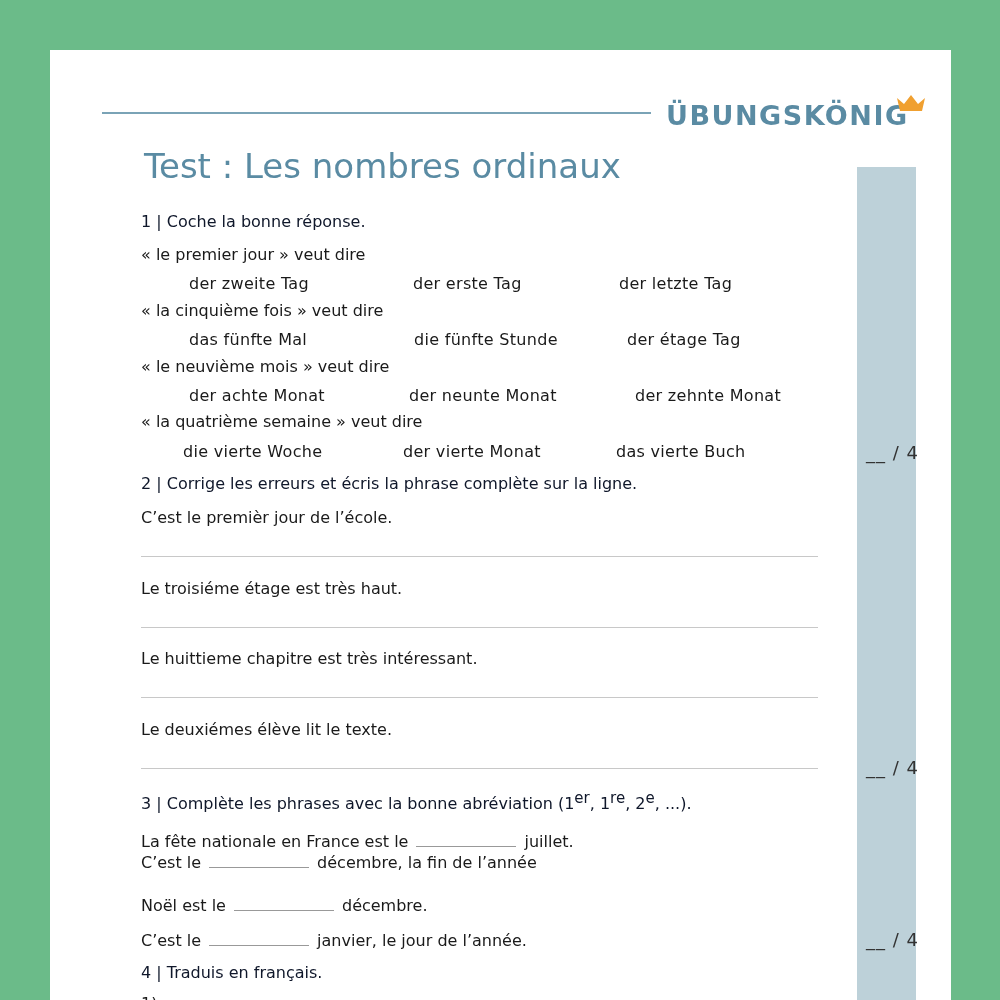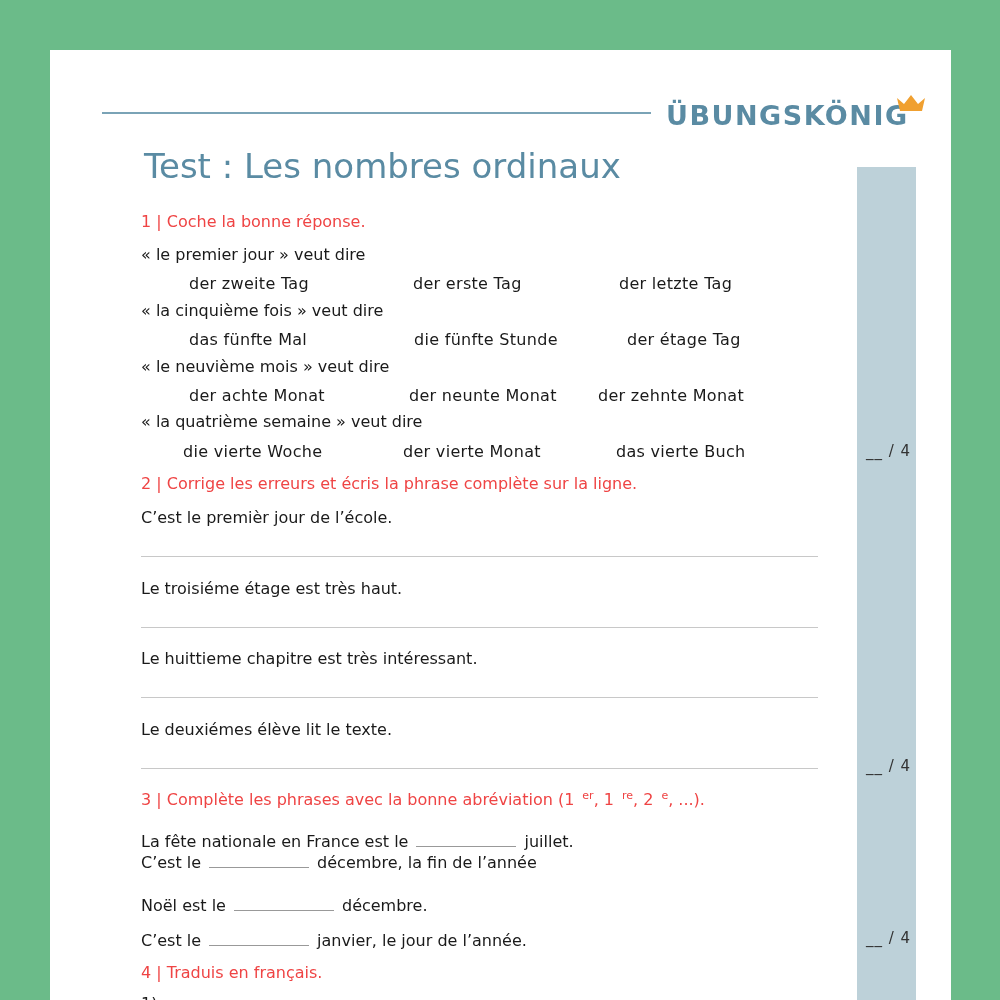--- a/index.html
+++ b/index.html
@@ -2,28 +2,28 @@
 <html><head>
 <meta charset="utf-8">
 <style>
   html, body { margin:0; padding:0; }
   body { width:1000px; height:1000px; background:#6bbb89; position:relative; overflow:hidden; font-family:"DejaVu Sans", sans-serif; }
   .page { position:absolute; left:50px; top:50px; width:901px; height:960px; background:#ffffff; }
   .hr-top { position:absolute; left:52px; top:62px; width:549px; height:2px; background:#7aa3b6; }
   .logo { position:absolute; left:616px; top:50px; font-family:"DejaVu Sans", sans-serif; font-weight:bold; font-size:27px; letter-spacing:1.5px; color:#5a8ba3; }
   .crown { position:absolute; left:847px; top:45px; width:28px; height:16px; }
   .sidebar { position:absolute; left:807px; top:117px; width:59px; height:850px; background:#bdd1d9; }
-  .score { position:absolute; left:816px; font-size:15px; color:#333; letter-spacing:1px; }
+  .score { position:absolute; left:816px; font-size:18px; color:#333; letter-spacing:1px; }
   .title { position:absolute; left:94px; top:96px; font-size:34px; color:#5a8ba3; margin:0; font-weight:normal; }
-  .sec-head { position:absolute; left:91px; font-size:16px; color:#ef4444; }
+  .sec-head { position:absolute; left:91px; font-size:16px; color:#0f172a; }
   .txt { position:absolute; font-size:16px; color:#1a1a1a; white-space:nowrap; }
   .opt { position:absolute; font-size:16px; color:#1a1a1a; white-space:nowrap; letter-spacing:0.3px;text-align:center; }
   .ansline { position:absolute; left:91px; width:677px; height:0; border-top:1px solid #c8c8c8; }
   .blank { display:inline-block; width:100px; border-bottom:1px solid #999; margin:0 8px; vertical-align:baseline; height:1em; }
-  sup { font-size:11px;margin-left:8px; }
+  sup { font-size:15px; }
 </style>
 </head>
 <body>
 
 <div class="page">
   <div class="hr-top"></div>
   <div class="logo">ÜBUNGSKÖNIG</div>
   <svg class="crown" viewBox="0 0 28 16">
     <polygon points="0,3 7,9 14,0 21,9 28,3 25,16 3,16" fill="#f0a030"></polygon>
   </svg>
@@ -40,21 +40,21 @@
   <div class="opt" style="left:569px;top:224px">der letzte Tag</div>
 
   <div class="txt" style="left:91px;top:251px">« la cinquième fois » veut dire</div>
   <div class="opt" style="left:139px;top:280px">das fünfte Mal</div>
   <div class="opt" style="left:364px;top:280px">die fünfte Stunde</div>
   <div class="opt" style="left:577px;top:280px">der étage Tag</div>
 
   <div class="txt" style="left:91px;top:307px">« le neuvième mois » veut dire</div>
   <div class="opt" style="left:139px;top:336px">der achte Monat</div>
   <div class="opt" style="left:359px;top:336px">der neunte Monat</div>
-  <div class="opt" style="left:548px;top:336px">der zehnte Monat</div>
+  <div class="opt" style="left:585px;top:336px">der zehnte Monat</div>
 
   <div class="txt" style="left:91px;top:362px">« la quatrième semaine » veut dire</div>
   <div class="opt" style="left:133px;top:392px">die vierte Woche</div>
   <div class="opt" style="left:353px;top:392px">der vierte Monat</div>
   <div class="opt" style="left:566px;top:392px">das vierte Buch</div>
 
   <div class="score" style="top:392px">__ /  4</div>
 
   <div class="sec-head" style="top:424px">2 | Corrige les erreurs et écris la phrase complète sur la ligne.</div>
 

